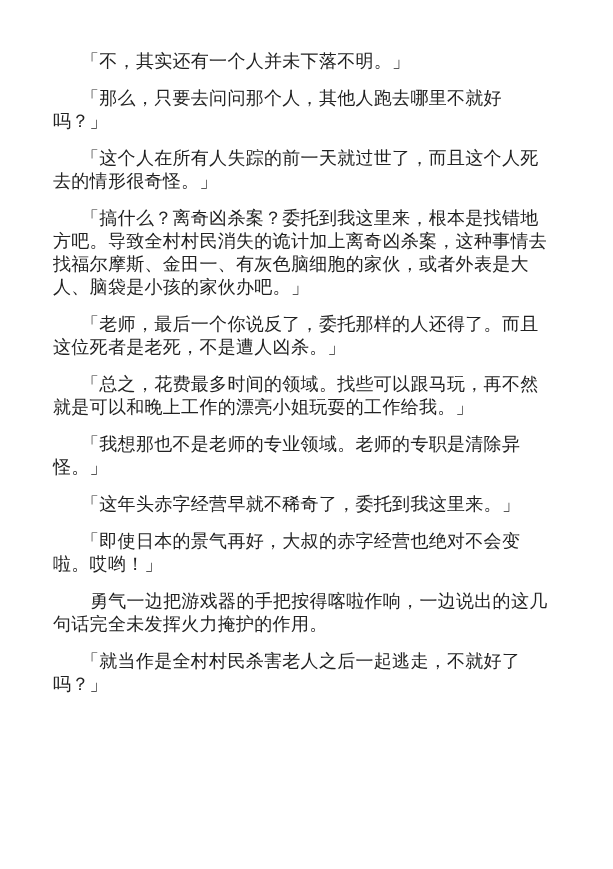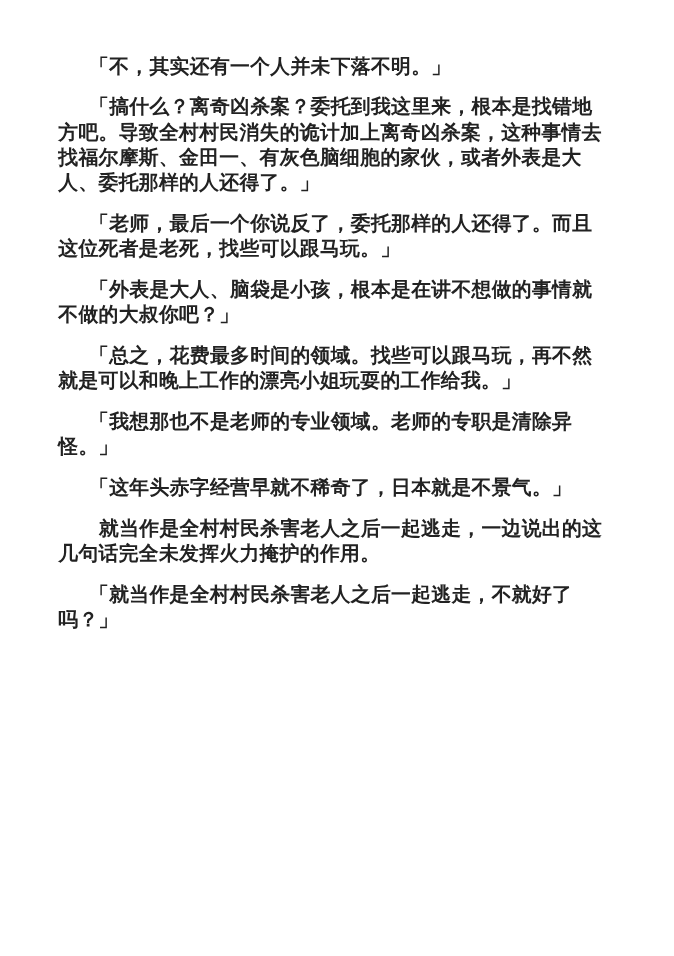--- a/index.html
+++ b/index.html
@@ -21,32 +21,33 @@
       color: #222222;
       font-family: "DejaVu Serif", "Liberation Serif", serif;
       font-size: 18px;
       line-height: 23px;
       letter-spacing: 0.3px;
     }
     .para {
       margin: 0 0 14px 0;
       text-indent: 37px;
       word-break: break-all;
-      font-weight: bold;
     }
     .para.dialog {
       text-indent: 28px;
     }
   </style>
 </head>
 <body>
 
 <div class="page">
   <p class="para dialog">「不，其实还有一个人并未下落不明。」</p>
-  <p class="para dialog">「搞什么？离奇凶杀案？委托到我这里来，根本是找错地方吧。导致全村村民消失的诡计加上离奇凶杀案，这种事情去找福尔摩斯、金田一、有灰色脑细胞的家伙，或者外表是大人、委托那样的人还得了。」</p>
-  <p class="para dialog">「老师，最后一个你说反了，委托那样的人还得了。而且这位死者是老死，找些可以跟马玩。」</p>
-  <p class="para dialog">「外表是大人、脑袋是小孩，根本是在讲不想做的事情就不做的大叔你吧？」</p>
+  <p class="para dialog">「那么，只要去问问那个人，其他人跑去哪里不就好吗？」</p>
+  <p class="para dialog">「这个人在所有人失踪的前一天就过世了，而且这个人死去的情形很奇怪。」</p>
+  <p class="para dialog">「搞什么？离奇凶杀案？委托到我这里来，根本是找错地方吧。导致全村村民消失的诡计加上离奇凶杀案，这种事情去找福尔摩斯、金田一、有灰色脑细胞的家伙，或者外表是大人、脑袋是小孩的家伙办吧。」</p>
+  <p class="para dialog">「老师，最后一个你说反了，委托那样的人还得了。而且这位死者是老死，不是遭人凶杀。」</p>
   <p class="para dialog">「总之，花费最多时间的领域。找些可以跟马玩，再不然就是可以和晚上工作的漂亮小姐玩耍的工作给我。」</p>
   <p class="para dialog">「我想那也不是老师的专业领域。老师的专职是清除异怪。」</p>
-  <p class="para dialog">「这年头赤字经营早就不稀奇了，日本就是不景气。」</p>
-  <p class="para">就当作是全村村民杀害老人之后一起逃走，一边说出的这几句话完全未发挥火力掩护的作用。</p>
+  <p class="para dialog">「这年头赤字经营早就不稀奇了，委托到我这里来。」</p>
+  <p class="para dialog">「即使日本的景气再好，大叔的赤字经营也绝对不会变啦。哎哟！」</p>
+  <p class="para">勇气一边把游戏器的手把按得喀啦作响，一边说出的这几句话完全未发挥火力掩护的作用。</p>
   <p class="para dialog">「就当作是全村村民杀害老人之后一起逃走，不就好了吗？」</p>
 </div>
 
 </body></html>

